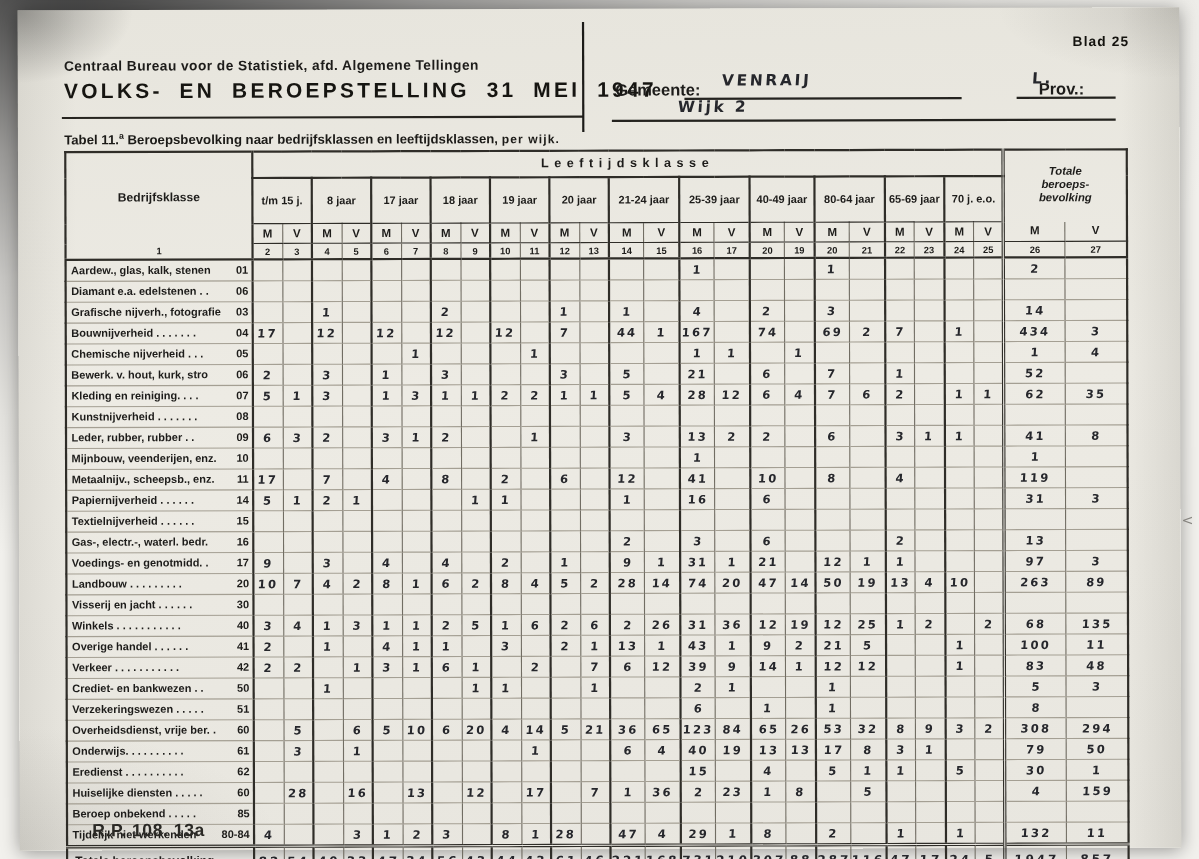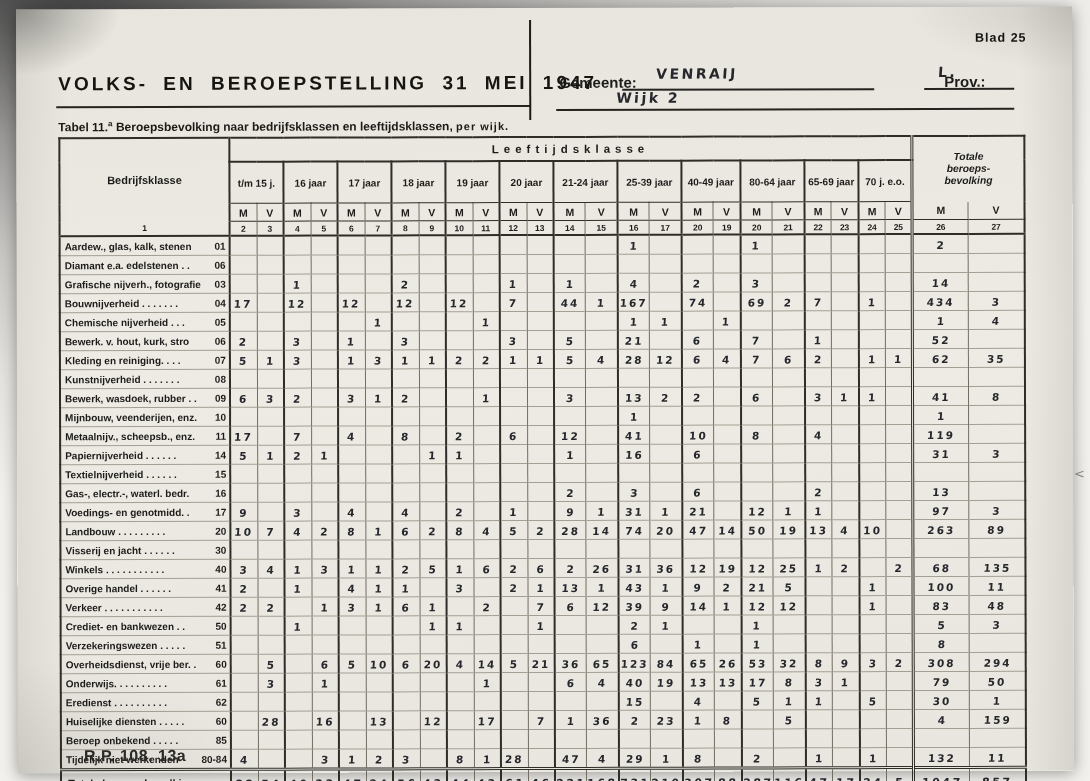--- a/index.html
+++ b/index.html
@@ -54,20 +54,21 @@
   .totr td{height:24px;border-top:3px double #2f2d28;border-bottom:3px double #2f2d28;}
   .totr .hw{font-size:11px;letter-spacing:2.5px;}
   .totr td.lbl{font-size:10.8px;}
   .footer{position:absolute;left:66px;top:738px;font-family:Liberation Sans, sans-serif;font-size:16px;font-weight:bold;letter-spacing:.5px;color:#2a2925;}
   .pencil{position:absolute;left:1074px;top:466px;font-size:13px;color:#85837e;font-family:"DejaVu Sans",sans-serif;}
 </style>
 </head>
 <body>
 
 <div class="paper">
+  <div class="org">Centraal Bureau voor de Statistiek, afd. Algemene Tellingen</div>
   <div class="title">VOLKS- EN BEROEPSTELLING 31 MEI 1947</div>
   <div class="title-rule"></div>
   <div class="vdivider"></div>
   <div class="blad">Blad 25</div>
 
   <span class="plabel" style="left:543px;top:66px;">Gemeente:</span>
   <span class="hwrite" style="left:640px;top:58px;">VENRAIJ</span>
   <div class="uline" style="left:606px;top:81px;width:252px;"></div>
   <span class="plabel" style="left:904px;top:66px;margin-left:24px;">Prov.:</span>
   <span class="hwrite" style="left:922px;top:57px;">L.</span>
@@ -113,21 +114,21 @@
           <col class="w-tot">
         </colgroup>
         <thead>
           <tr class="r1">
             <th class="lblh" rowspan="3">Bedrijfsklasse</th>
             <th class="lft" colspan="24">Leeftijdsklasse</th>
             <th class="toth" colspan="2" rowspan="2">Totale<br>beroeps-<br>bevolking</th>
           </tr>
           <tr class="r2">
             <th colspan="2" class="age ga">t/m 15 j.</th>
-            <th colspan="2" class="age ga">16 jaar</th>
+            <th colspan="2" class="age ga">8 jaar</th>
             <th colspan="2" class="age ga">17 jaar</th>
             <th colspan="2" class="age ga">18 jaar</th>
             <th colspan="2" class="age ga">19 jaar</th>
             <th colspan="2" class="age ga">20 jaar</th>
             <th colspan="2" class="age ga">21-24 jaar</th>
             <th colspan="2" class="age ga">25-39 jaar</th>
             <th colspan="2" class="age ga">40-49 jaar</th>
             <th colspan="2" class="age ga">80-64 jaar</th>
             <th colspan="2" class="age ga">65-69 jaar</th>
             <th colspan="2" class="age ga">70 j. e.o.</th>
@@ -442,21 +443,21 @@
             <td class="c"><span class="hw"></span></td>
             <td class="c g"><span class="hw"></span></td>
             <td class="c"><span class="hw"></span></td>
             <td class="c g"><span class="hw"></span></td>
             <td class="c"><span class="hw"></span></td>
             <td class="c t26"><span class="hw"></span></td>
             <td class="c"><span class="hw"></span></td>
           </tr>
           <tr class="dr">
             <td class="lbl">
-              <span class="rl">Bewerk, wasdoek, rubber . .</span>
+              <span class="rl">Leder, rubber, rubber . .</span>
               <span class="rc">09</span>
             </td>
             <td class="c g"><span class="hw">6</span></td>
             <td class="c"><span class="hw">3</span></td>
             <td class="c g"><span class="hw">2</span></td>
             <td class="c"><span class="hw"></span></td>
             <td class="c g"><span class="hw">3</span></td>
             <td class="c"><span class="hw">1</span></td>
             <td class="c g"><span class="hw">2</span></td>
             <td class="c"><span class="hw"></span></td>

